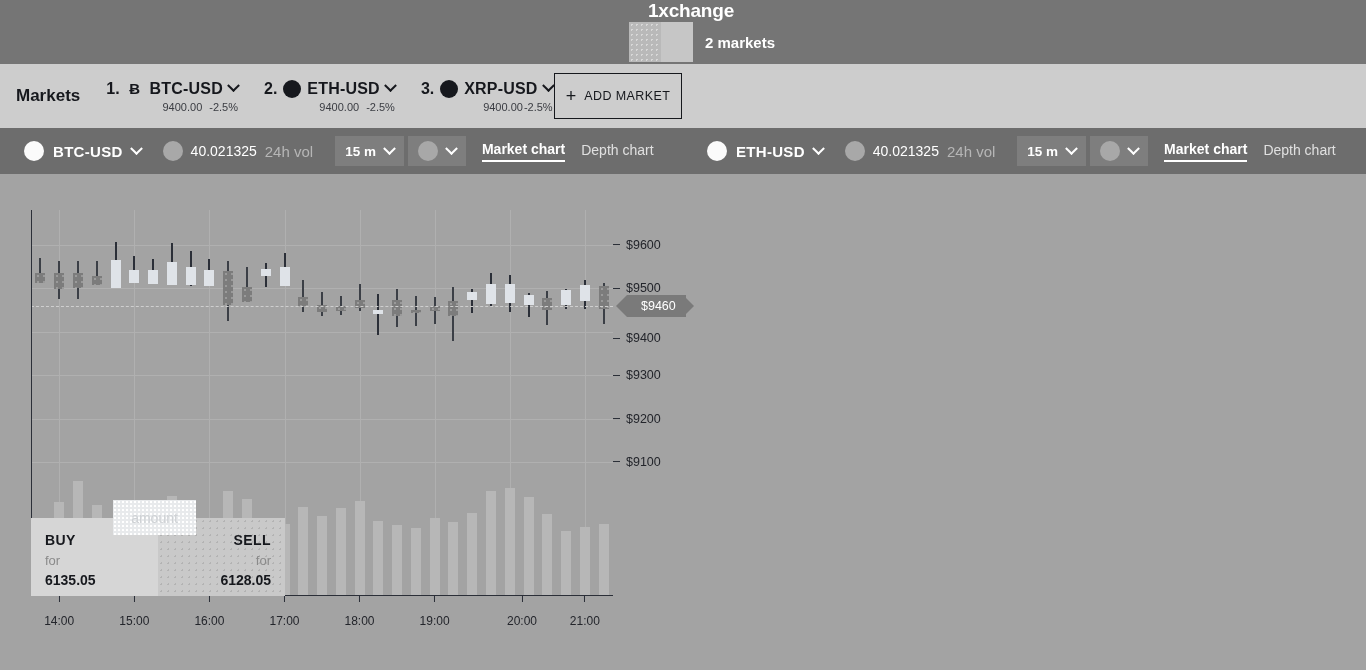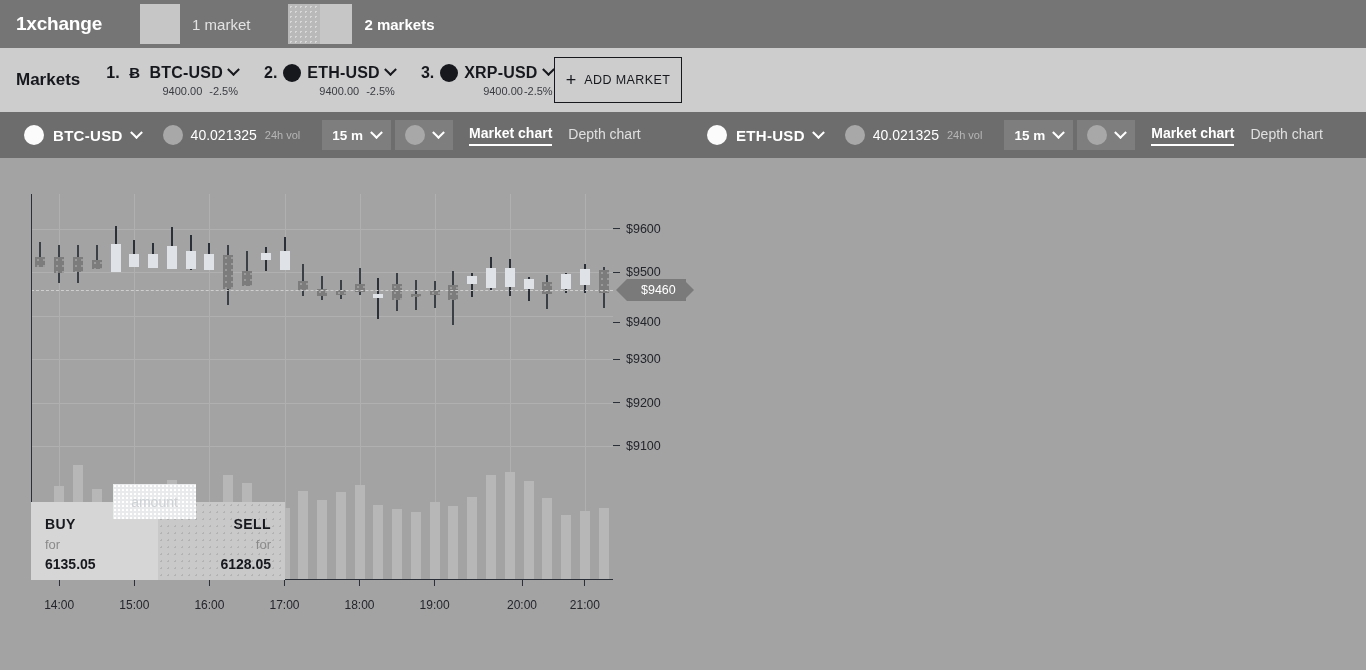--- a/index.html
+++ b/index.html
@@ -5,25 +5,26 @@
   * { box-sizing: border-box; margin: 0; padding: 0; }
   html, body {
     width: 1366px; height: 670px;
     background: #a3a3a3;
     font-family: "Liberation Sans", sans-serif;
     overflow: hidden;
   }
 
   
   #topnav {
-    height: 48px; width: 100%;
+    height: 64px; width: 100%;
     background: #757575;
     display: flex; align-items: center;
     color: #ffffff;
     position: relative;
+    flex-direction: column;
   }
   #brand {
     font-size: 19px; font-weight: 700; letter-spacing: -0.2px;
     margin-left: 16px; color: #ffffff;
   }
   .layout-opt {
     display: flex; align-items: center; gap: 12px;
     margin-left: 38px; cursor: pointer;
   }
   .layout-opt:first-of-type { margin-left: 56px; }
@@ -86,21 +87,21 @@
   .tb-pair { display: flex; align-items: center; gap: 9px; cursor: pointer; }
   .tb-dot { width: 20px; height: 20px; border-radius: 50%; background: #fbfbfb; }
   .tb-dot.dim { background: #a8a8a8; }
   .tb-sym { font-size: 15px; font-weight: 700; color: #ffffff; letter-spacing: .3px; }
   .chev { display: inline-block; width: 9px; height: 9px;
           border-right: 2px solid #ffffff; border-bottom: 2px solid #ffffff;
           transform: rotate(45deg) translate(-2px,-2px); }
   .chev.dk { border-color: #16181d; }
   .tb-vol { display: flex; align-items: center; gap: 8px; margin-left: 22px; }
   .tb-vol .v { font-size: 14px; color: #ffffff; }
-  .tb-vol .u { font-size: 11px; color: #b6b6b6; }
+  .tb-vol .u { font-size: 15px; color: #b6b6b6; }
   .tb-sel {
     height: 30px; background: #7e7e7e; display: flex; align-items: center;
     gap: 9px; padding: 0 10px; cursor: pointer;
   }
   .tb-sel .s { font-size: 13.5px; font-weight: 700; color: #ffffff; }
   .tb-tabs { display: flex; align-items: center; gap: 16px; margin-left: 16px; }
   .tb-tab { font-size: 14px; color: #e0e0e0; cursor: pointer; padding-bottom: 3px; }
   .tb-tab.active { color: #ffffff; font-weight: 700; border-bottom: 2px solid #ffffff; }
 
   
@@ -179,24 +180,20 @@
     font-size: 14px; color: #cfd2d5; z-index: 6;
   }
   .amount-input::placeholder { color: #cfd2d5; }
 </style>
 </head>
 <body>
 
 <div id="topnav">
   <div id="brand">1xchange</div>
 
-  <div class="layout-opt">
-    <span class="ic-1m"></span>
-    <span class="lbl">1 market</span>
-  </div>
 
   <div class="layout-opt active">
     <span class="ic-2m">
         <i class="h1"></i>
         <i class="h2"></i>
       </span>
     <span class="lbl">2 markets</span>
   </div>
 
 

